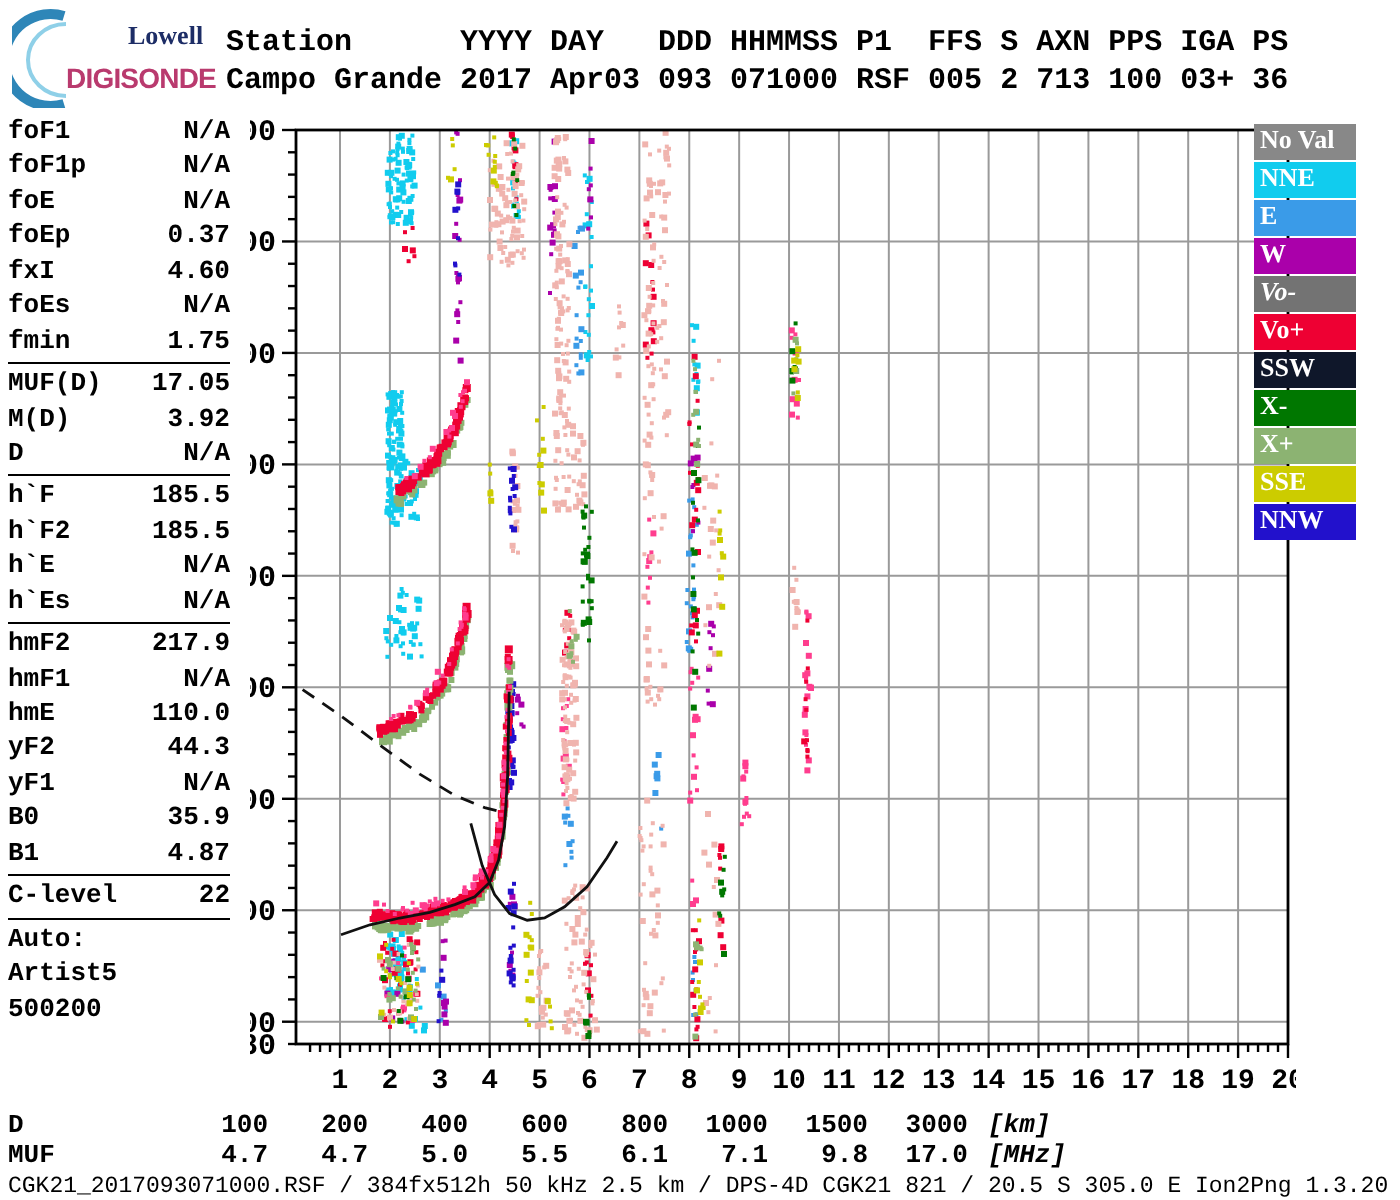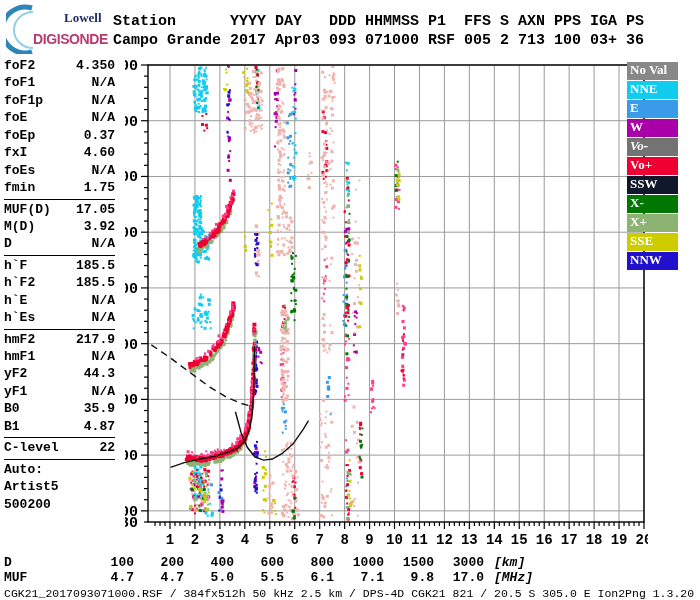--- a/index.html
+++ b/index.html
@@ -34,40 +34,40 @@
     <text id="logo-bottom" x="27" y="40" font-family="Liberation Sans, sans-serif" font-size="14" font-weight="bold" fill="#b93a6e" letter-spacing="-0.4">DIGISONDE</text>
   </svg>
 </div>
 
 <div id="header">
   <pre>Station      YYYY DAY   DDD HHMMSS P1  FFS S AXN PPS IGA PS</pre>
   <pre>Campo Grande 2017 Apr03 093 071000 RSF 005 2 713 100 03+ 36</pre>
 </div>
 
 <div id="params">
-    <div class="prow"><span>foF2</span><span>4.350</span></div>
     <div class="prow"><span>foF1</span><span>N/A</span></div>
     <div class="prow"><span>foF1p</span><span>N/A</span></div>
     <div class="prow"><span>foE</span><span>N/A</span></div>
     <div class="prow"><span>foEp</span><span>0.37</span></div>
     <div class="prow"><span>fxI</span><span>4.60</span></div>
     <div class="prow"><span>foEs</span><span>N/A</span></div>
     <div class="prow"><span>fmin</span><span>1.75</span></div>
     <div class="pdiv"></div>
     <div class="prow"><span>MUF(D)</span><span>17.05</span></div>
     <div class="prow"><span>M(D)</span><span>3.92</span></div>
     <div class="prow"><span>D</span><span>N/A</span></div>
     <div class="pdiv"></div>
     <div class="prow"><span>h`F</span><span>185.5</span></div>
     <div class="prow"><span>h`F2</span><span>185.5</span></div>
     <div class="prow"><span>h`E</span><span>N/A</span></div>
     <div class="prow"><span>h`Es</span><span>N/A</span></div>
     <div class="pdiv"></div>
     <div class="prow"><span>hmF2</span><span>217.9</span></div>
     <div class="prow"><span>hmF1</span><span>N/A</span></div>
+    <div class="prow"><span>hmE</span><span>110.0</span></div>
     <div class="prow"><span>yF2</span><span>44.3</span></div>
     <div class="prow"><span>yF1</span><span>N/A</span></div>
     <div class="prow"><span>B0</span><span>35.9</span></div>
     <div class="prow"><span>B1</span><span>4.87</span></div>
     <div class="pdiv"></div>
     <div class="prow"><span>C-level</span><span>22</span></div>
     <div class="pdiv"></div>
     <div class="prow"><span>Auto:</span><span></span></div>
     <div class="prow"><span>Artist5</span><span></span></div>
     <div class="prow"><span>500200</span><span></span></div>

